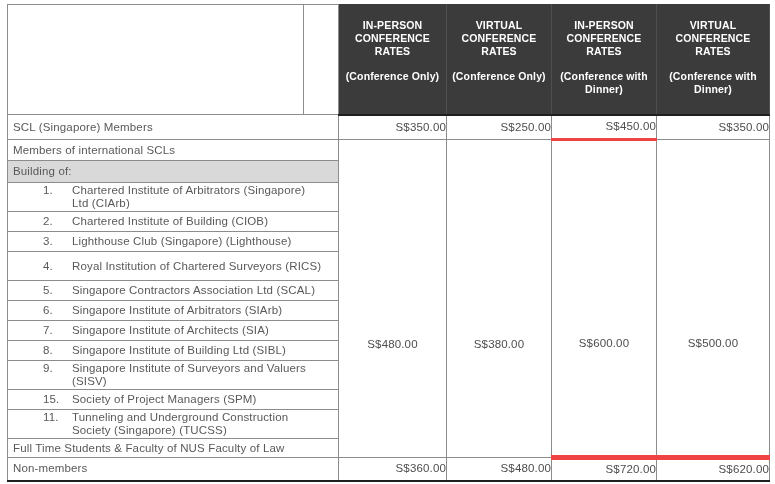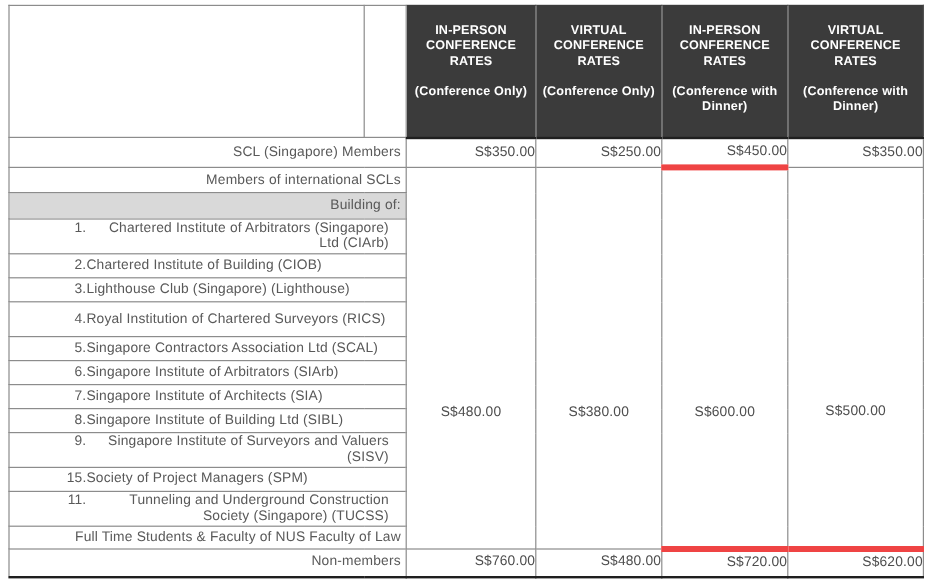--- a/index.html
+++ b/index.html
@@ -23,21 +23,20 @@
     border: 1px solid #8c8c8c;
     border-bottom: 2px solid #1f1f1f;
   }
   td {
     border: 1px solid #8c8c8c;
     font-size: 11.5px;
     letter-spacing: 0.15px;
     vertical-align: middle;
     padding: 0;
     overflow: hidden;
-    text-align: right;
   }
   
   tr.hdr-row { height: 110px; margin-top: 40px; }
   td.corner { background: #ffffff; }
   td.hdr {
     background: #3b3b3b;
     color: #ffffff;
     text-align: center;
     font-weight: bold;
     font-size: 10.5px;
@@ -68,21 +67,21 @@
     text-align: right;
     color: #4d4d4d;
     line-height: 13px;
   }
   td.merged {
     text-align: center;
     vertical-align: middle;
     color: #4d4d4d;
     padding-top: 90px;
   }
-  td.thick-bottom { border-bottom: 5px solid #ef4444; }
+  td.thick-bottom { border-bottom: 3px solid #ef4444; }
   td.thick-top    { border-top: 5px solid #ef4444; }
 </style>
 </head>
 <body>
 
 <div class="sheet">
   <table class="rates">
     <colgroup>
       <col style="width:296px">
       <col style="width:35px">
@@ -222,20 +221,20 @@
             </div>
       </td>
     </tr>
 
     <tr class="h-stud">
       <td class="lbl" colspan="2">Full Time Students &amp; Faculty of NUS Faculty of Law</td>
     </tr>
 
     <tr class="h-nonm">
       <td class="lbl" colspan="2">Non-members</td>
-      <td class="rate">S$760.00</td>
+      <td class="rate">S$360.00</td>
       <td class="rate">S$480.00</td>
       <td class="rate thick-top">S$720.00</td>
       <td class="rate thick-top">S$620.00</td>
     </tr>
   </tbody>
     </table>
 </div>
 
 </body></html>

